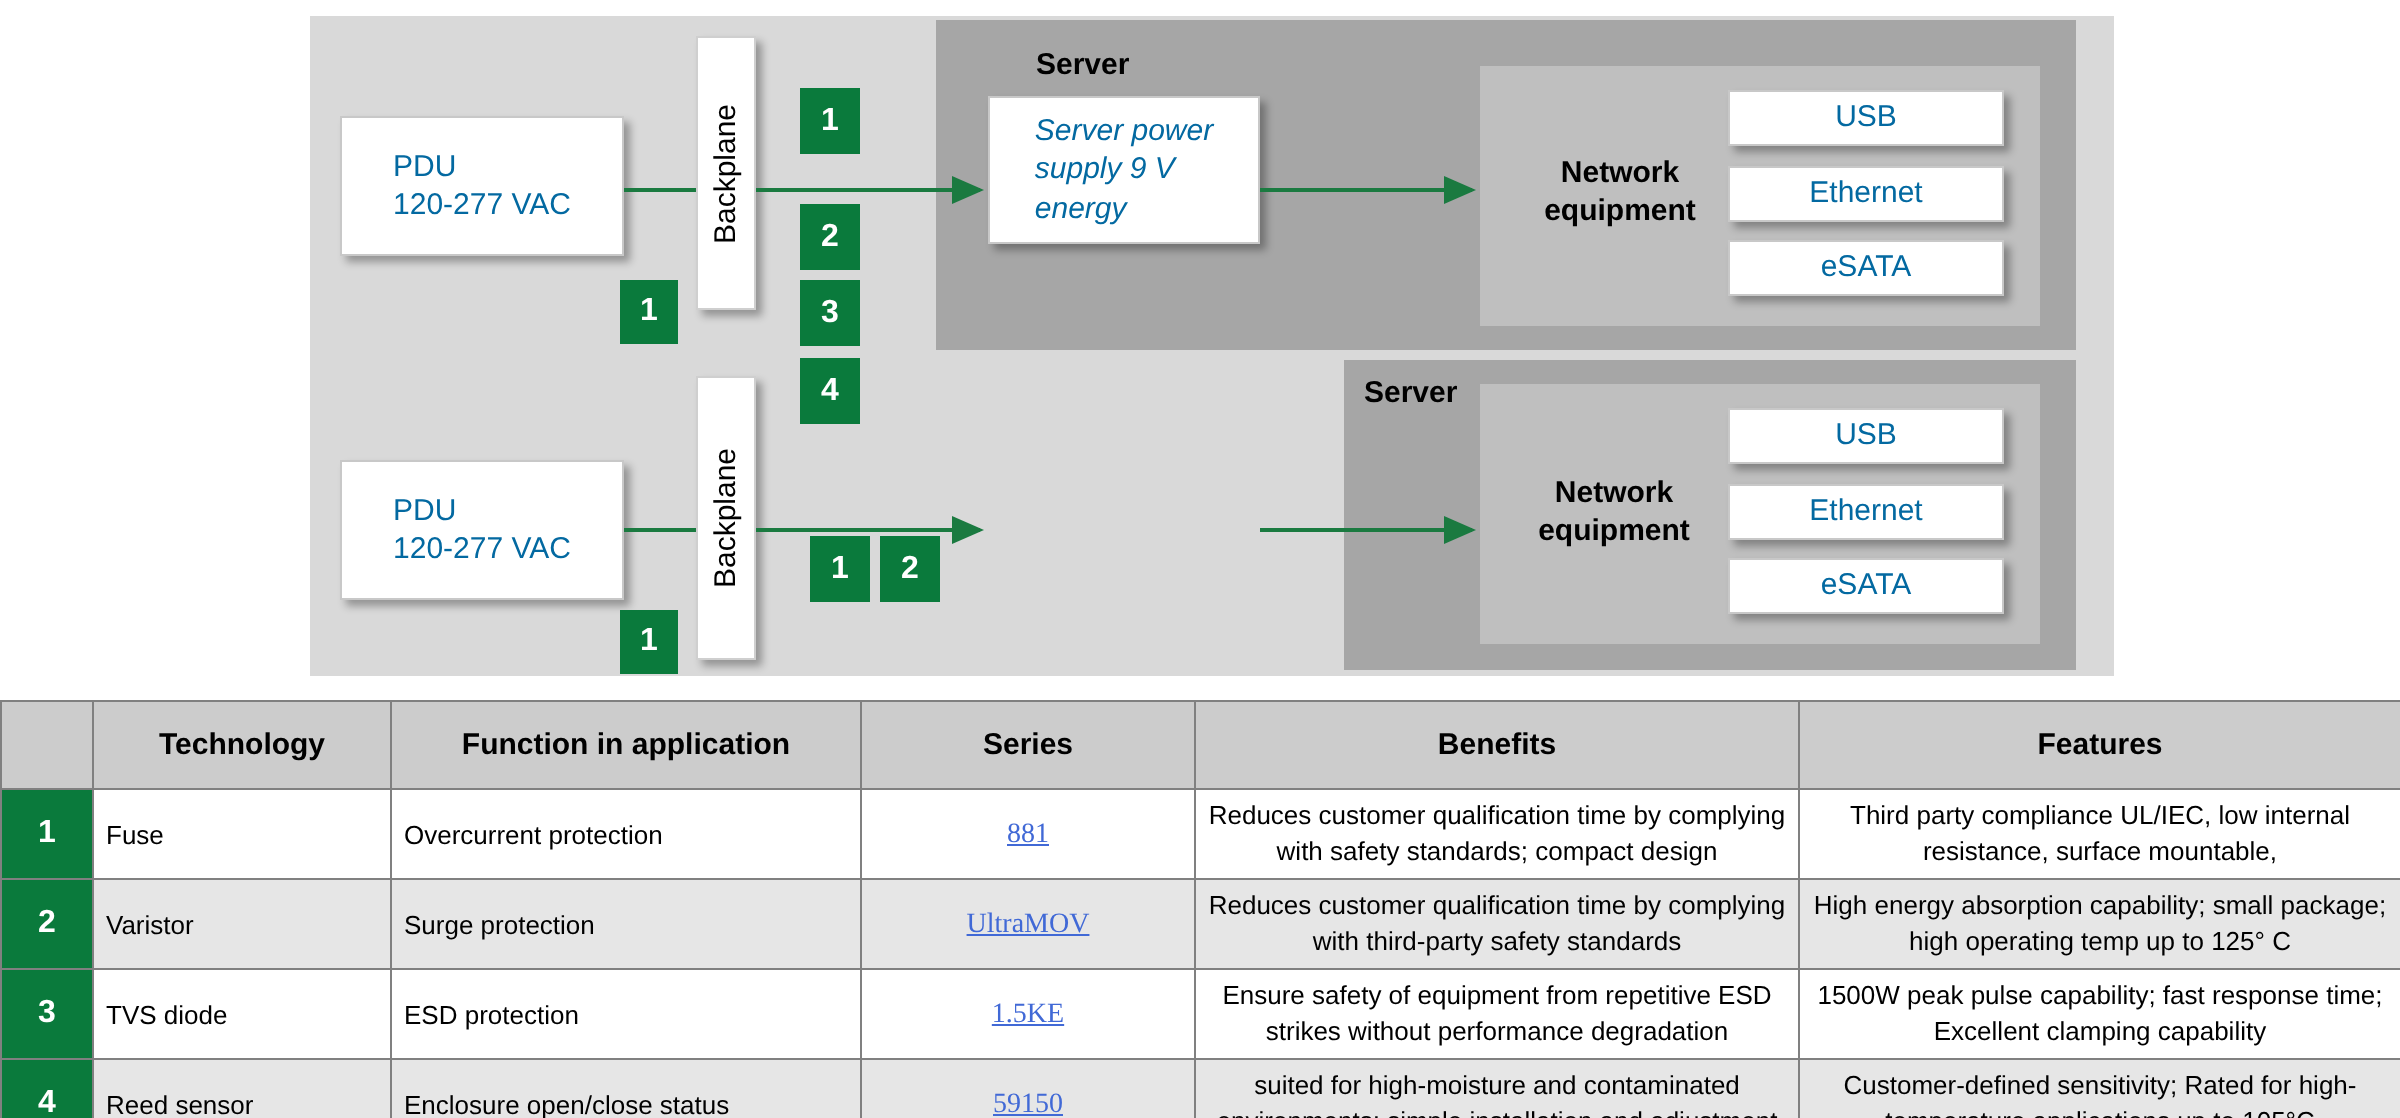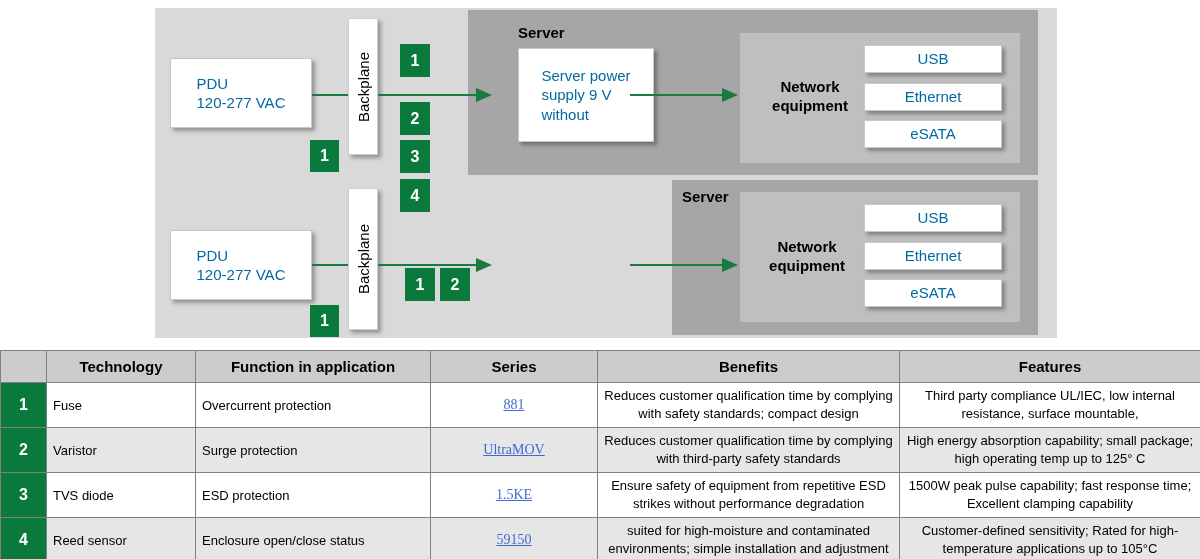--- a/index.html
+++ b/index.html
@@ -106,21 +106,21 @@
   table.spec th, table.spec td {
     border: 1px solid #808080;
     padding: 4px 6px;
     vertical-align: middle;
   }
   table.spec thead th {
     background: #cccccc;
     font-size: 15px;
     font-weight: bold;
     text-align: center;
-    height: 32px;
+    height: 44px;
   }
   table.spec thead th.corner { background: #cccccc; }
   td.num {
     background: #0a7a3c;
     color: #ffffff;
     font-weight: bold;
     font-size: 16px;
     text-align: center;
     width: 46px;
   }
@@ -200,25 +200,25 @@
       </div>
     </div>
 
     <div class="backplane" style="left:348px; top:18px; width:30px; height:137px;">
       <span>Backplane</span>
     </div>
     <div class="backplane" style="left:348px; top:188px; width:30px; height:142px;">
       <span>Backplane</span>
     </div>
 
-    <div class="wbox" style="left:518px; top:48px; width:136px; height:94px;">
+    <div class="wbox" style="left:494px; top:48px; width:136px; height:74px;font-style:italic;">
       <div>
         <span>Server power</span><br>
         <span>supply 9 V</span><br>
-        <span>without</span>
+        <span>energy</span>
       </div>
     </div>
 
 
     <div class="badge" style="left:310px; top:140px; width:29px; height:32px;">
       <span>1</span>
     </div>
     <div class="badge" style="left:310px; top:305px; width:29px; height:32px;">
       <span>1</span>
     </div>

